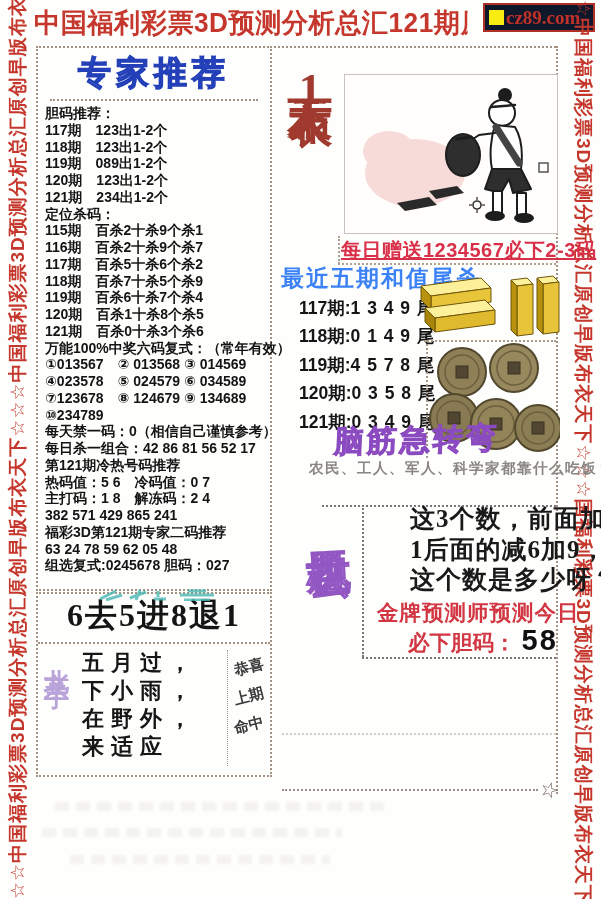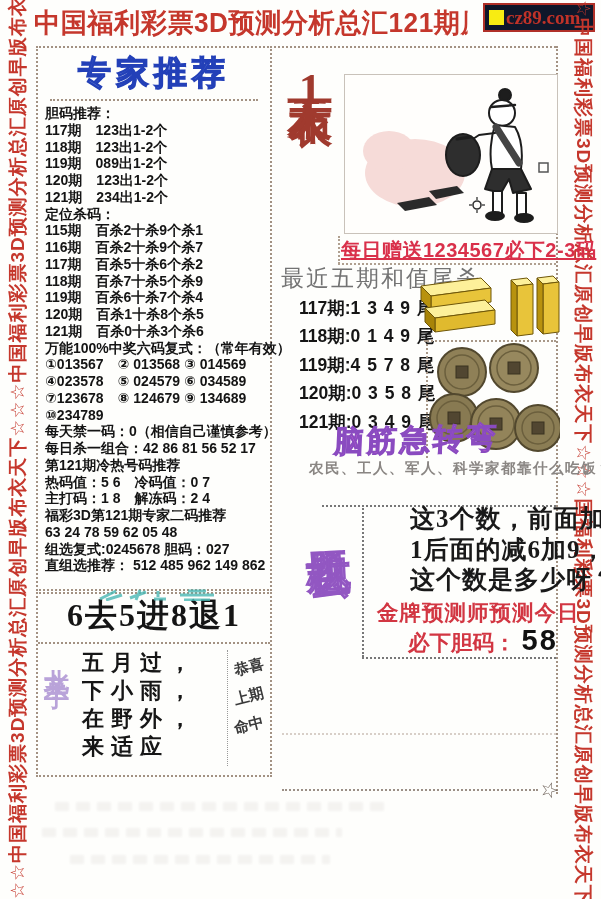--- a/index.html
+++ b/index.html
@@ -42,21 +42,21 @@
     font-size:15px;font-weight:bold;color:#3a3a3a;}
   .congrats span{transform:rotate(-14deg);display:block;}
 
   
   .buyi-title{position:absolute;left:284px;top:64px;height:260px;writing-mode:vertical-rl;text-orientation:upright;
     font-family:"Liberation Serif","DejaVu Serif",serif;font-size:45px;line-height:52px;font-weight:900;color:#a03a2e;}
   .illus-box{position:absolute;left:344px;top:74px;width:212px;height:158px;border:1px solid #c9c2ba;background:#fffefc;}
   .gift-line{position:absolute;left:341px;top:237px;font-size:20px;font-weight:bold;color:#d9304a;
     letter-spacing:0.5px;white-space:nowrap;text-decoration:underline;}
   .weisha-heading{position:absolute;left:281px;top:263px;font-family:"Liberation Serif","DejaVu Serif",serif;
-    font-size:23px;font-weight:400;letter-spacing:2px;color:#737373;}
+    font-size:23px;font-weight:700;letter-spacing:2px;color:#3b82f6;}
   .weisha-rows{position:absolute;left:299px;top:294px;}
   .weisha-rows .wr{font-size:17.5px;font-weight:bold;color:#151515;line-height:28.4px;white-space:nowrap;word-spacing:2px;}
   .teaser-title{position:absolute;left:334px;top:420px;font-family:"Liberation Serif","DejaVu Serif",serif;
     font-size:30px;font-weight:900;letter-spacing:3px;color:#df66d8;-webkit-text-stroke:1px #8a4bc0;
     transform:skewX(-4deg) rotate(-1.5deg);}
   .teaser-q{position:absolute;left:309px;top:459px;font-size:14.5px;font-weight:bold;color:#8a8683;
     letter-spacing:1.5px;white-space:nowrap;}
   .xuanji{position:absolute;left:306px;top:516px;height:190px;writing-mode:vertical-rl;text-orientation:upright;
     font-size:44px;line-height:50px;font-weight:bold;color:#b285d6;-webkit-text-stroke:1px #9257c2;transform:rotate(-3deg);}
   .puzzle-lines{position:absolute;left:374px;top:504px;font-family:"Liberation Serif","DejaVu Serif",serif;margin-left:36px;}
@@ -116,24 +116,24 @@
         <div class="ln">万能100%中奖六码复式：（常年有效）</div>
         <div class="ln">①013567　② 013568 ③ 014569</div>
         <div class="ln">④023578　⑤ 024579 ⑥ 034589</div>
         <div class="ln">⑦123678　⑧ 124679 ⑨ 134689</div>
         <div class="ln">⑩234789</div>
         <div class="ln">每天禁一码：0（相信自己谨慎参考）</div>
         <div class="ln">每日杀一组合：42 86 81 56 52 17</div>
         <div class="ln">第121期冷热号码推荐</div>
         <div class="ln">热码值：5 6　冷码值：0 7</div>
         <div class="ln">主打码：1 8　解冻码：2 4</div>
+        <div class="ln">382 571 429 865 241</div>
         <div class="ln">福彩3D第121期专家二码推荐</div>
         <div class="ln">63 24 78 59 62 05 48</div>
         <div class="ln">组选复式:0245678 胆码：027</div>
-        <div class="ln">直组选推荐： 512 485 962 149 862</div>
       </div>
   </div>
 
   <div class="buyi-title">布衣天下1</div>
 
   <div class="illus-box">
     <svg width="210" height="156" viewBox="0 0 210 156">
       <ellipse cx="70" cy="98" rx="50" ry="34" fill="#f6dbd8"></ellipse>
       <ellipse cx="44" cy="76" rx="26" ry="20" fill="#f6dbd8"></ellipse>
 

